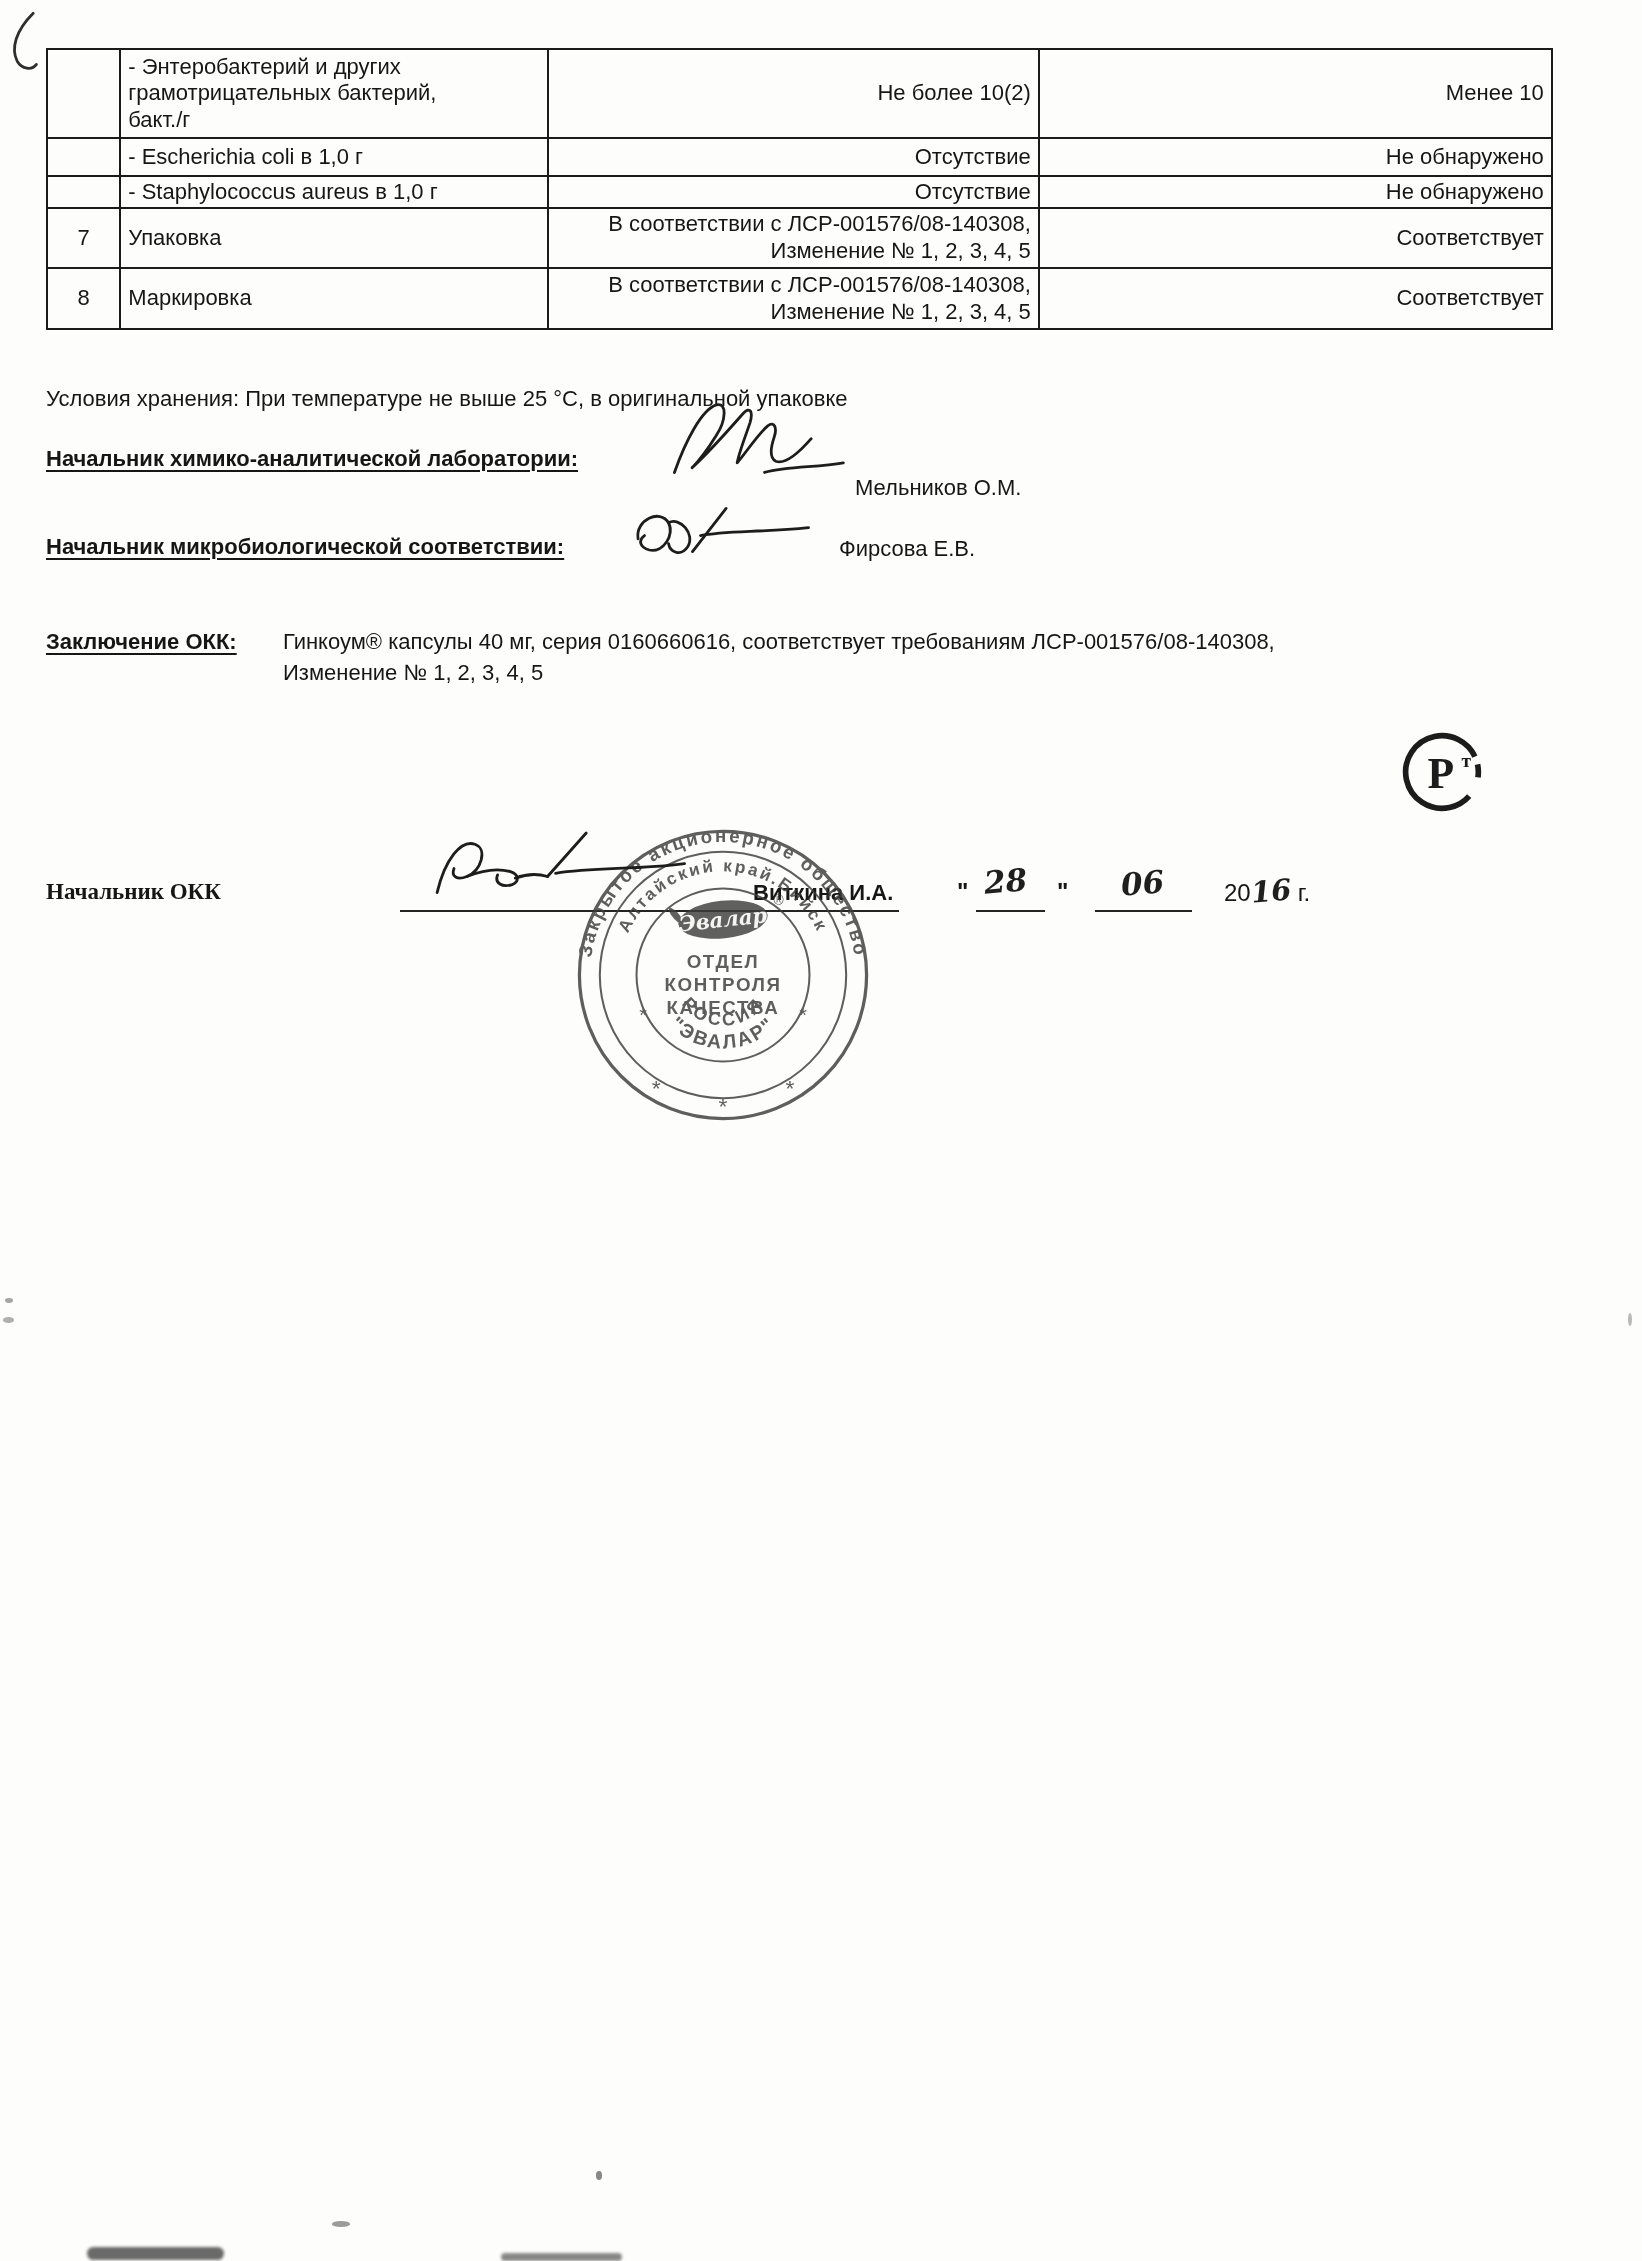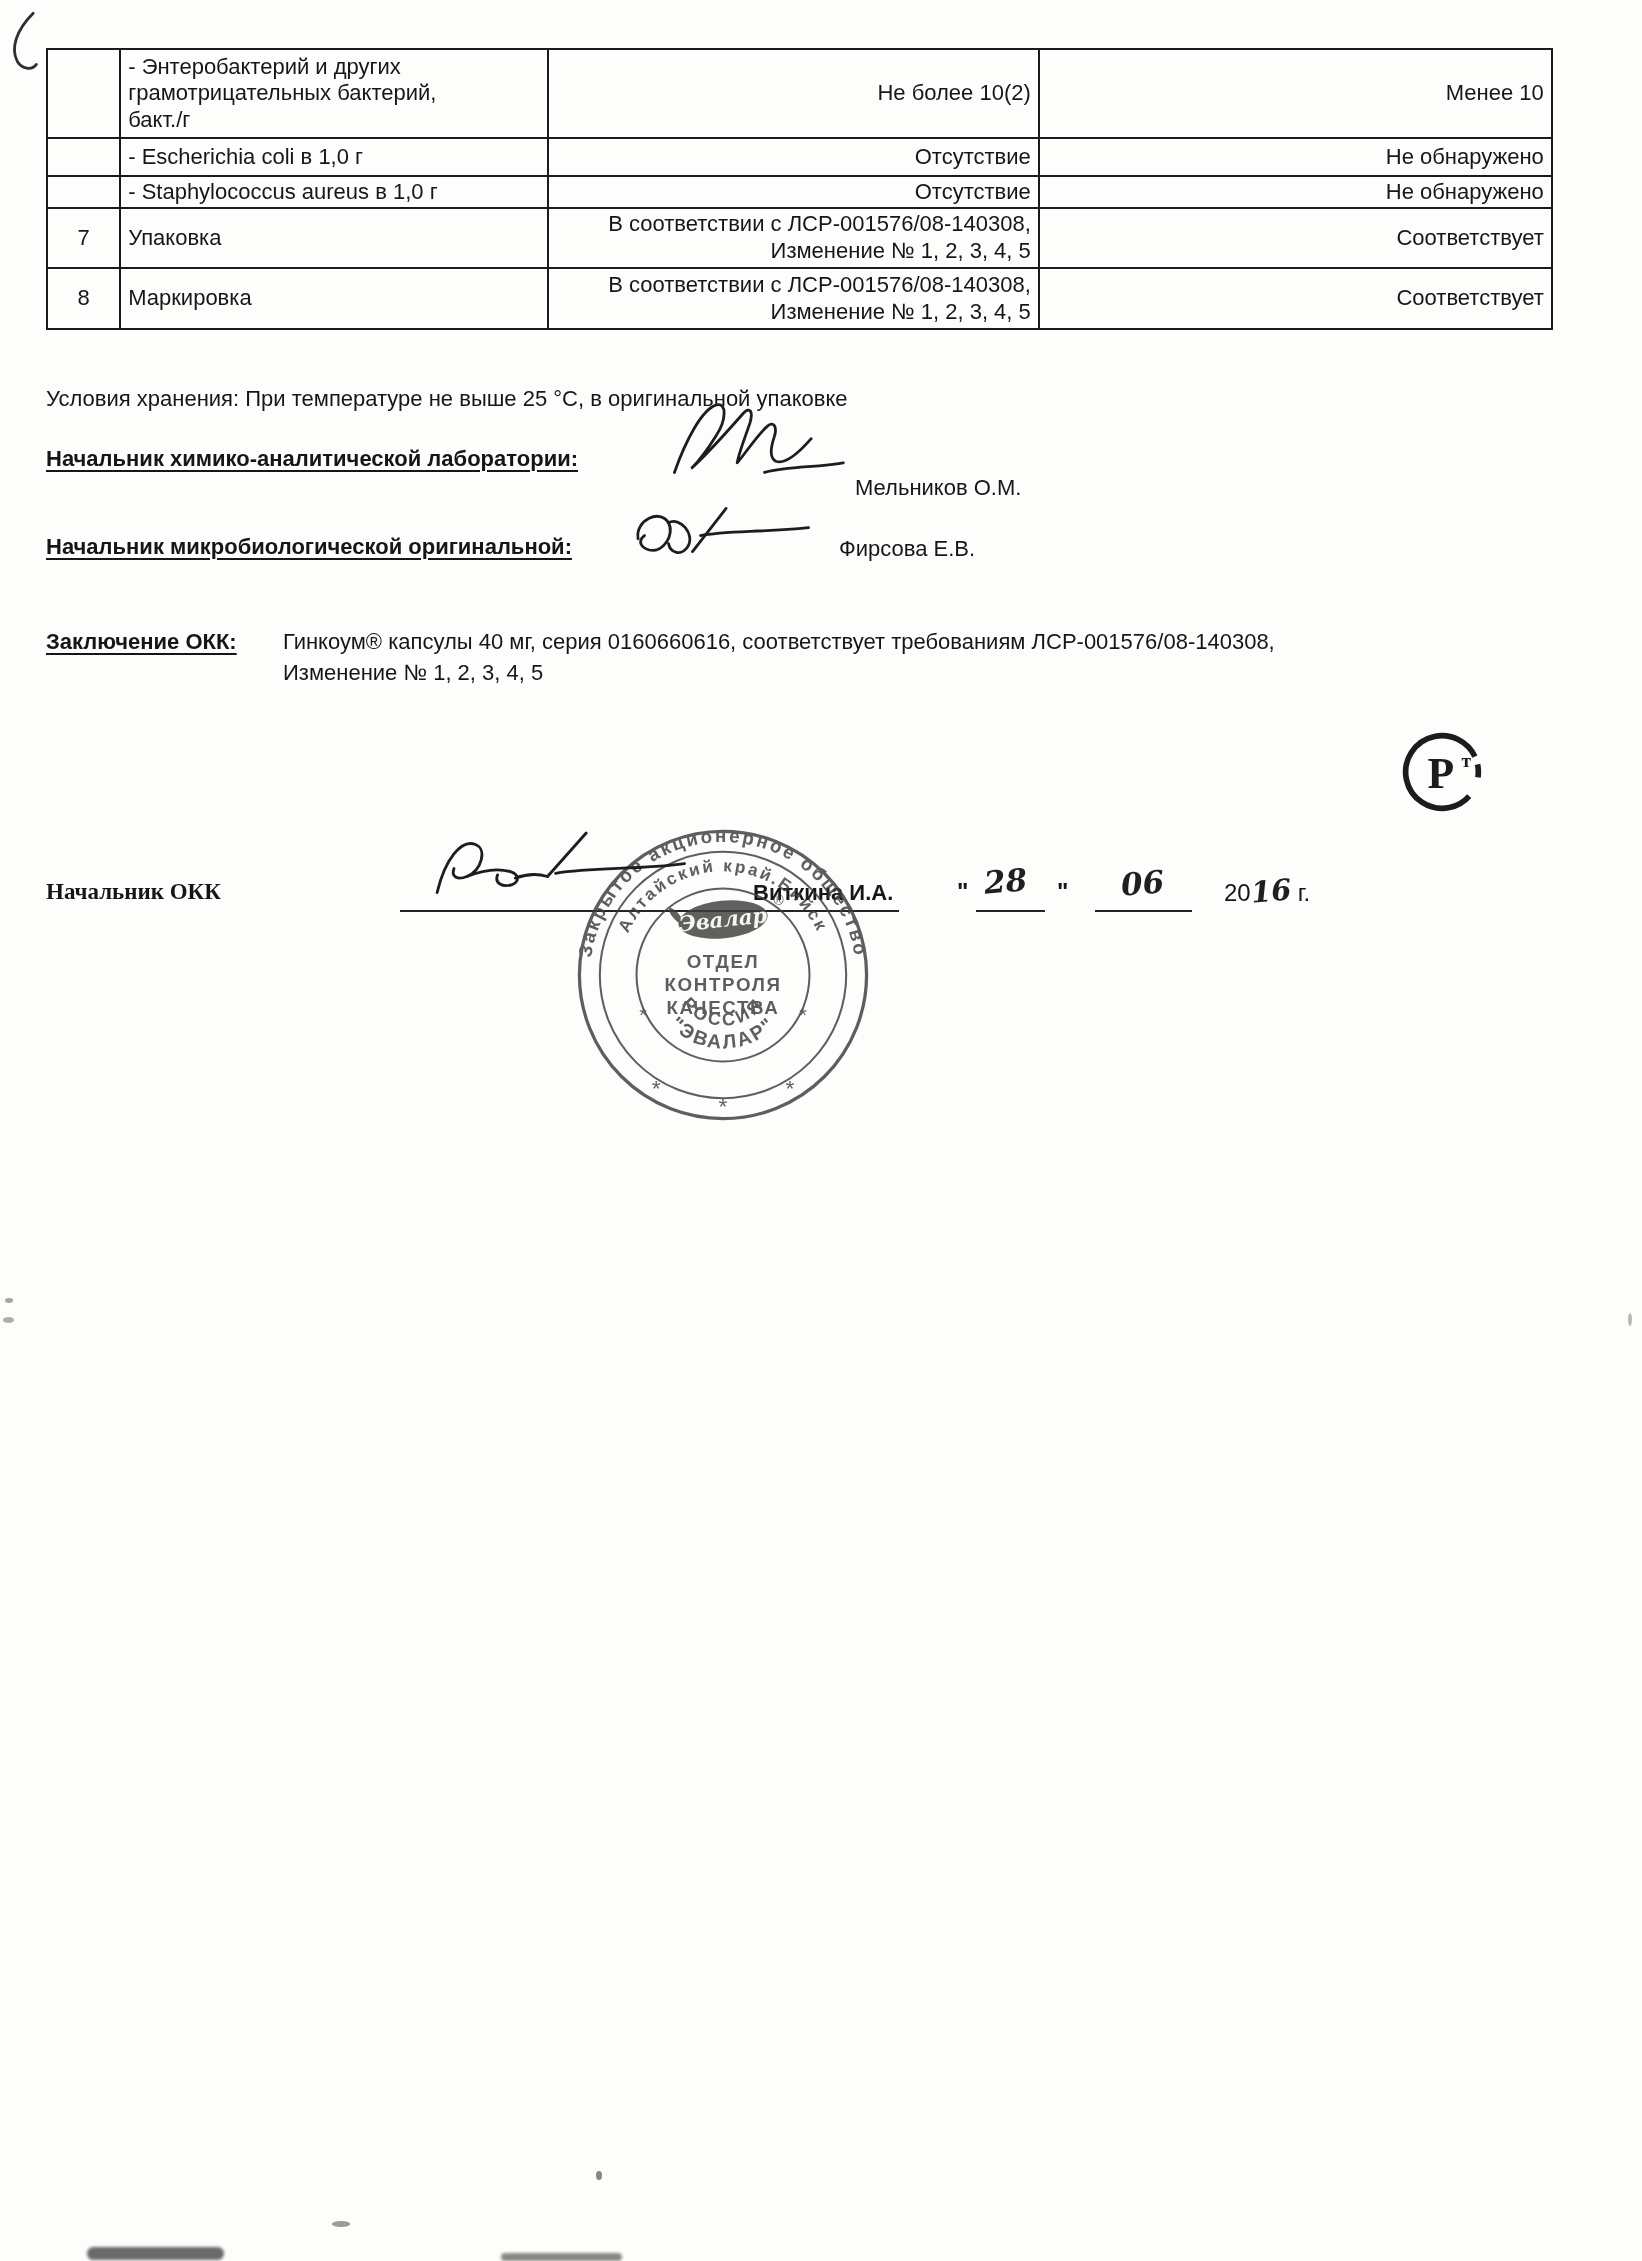--- a/index.html
+++ b/index.html
@@ -84,21 +84,21 @@
 
 <div class="abs line" style="left:46px;top:385px;text-align:center;">Условия хранения: При температуре не выше 25 °С, в оригинальной упаковке</div>
 
 <div class="abs line bold ul" style="left:46px;top:445px;">Начальник химико-аналитической лаборатории:</div>
 <svg class="abs" style="left:668px;top:395px;" width="181" height="89" viewBox="0 0 225 110">
   <path class="sig" d="M 8,96 C 22,56 42,18 60,12 C 74,8 72,32 60,50 C 50,66 38,82 30,90 M 30,90 C 52,70 78,40 94,22 C 102,14 106,20 102,34 C 96,52 88,72 86,84 C 98,70 112,48 124,38 C 132,32 136,40 132,52 C 128,64 126,78 134,82 C 146,87 164,70 178,54"></path>
   <path class="sig" d="M 120,96 C 150,88 185,90 218,84"></path>
 </svg>
 <div class="abs line" style="left:855px;top:446px;margin-top:28px;">Мельников О.М.</div>
 
-<div class="abs line bold ul" style="left:46px;top:533px;">Начальник микробиологической оригинальной:</div>
+<div class="abs line bold ul" style="left:46px;top:533px;">Начальник микробиологической соответствии:</div>
 <svg class="abs" style="left:620px;top:502px;" width="197" height="68" viewBox="0 0 245 85">
   <path class="sig" d="M 22,46 C 18,22 50,8 60,26 C 68,40 54,64 36,60 C 24,57 22,48 30,42"></path>
   <path class="sig" d="M 60,26 C 74,18 94,40 84,56 C 76,68 62,64 60,52"></path>
   <path class="sig" d="M 90,62 L 132,8"></path>
   <path class="sig" d="M 100,42 C 130,36 175,38 235,32"></path>
 </svg>
 <div class="abs line" style="left:839px;top:535px;">Фирсова Е.В.</div>
 
 <div class="abs line bold ul" style="left:46px;top:628px;">Заключение ОКК:</div>
 <div class="abs line" style="left:283px;top:628px;">Гинкоум® капсулы 40 мг, серия 0160660616, соответствует требованиям  ЛСР-001576/08-140308,</div>

